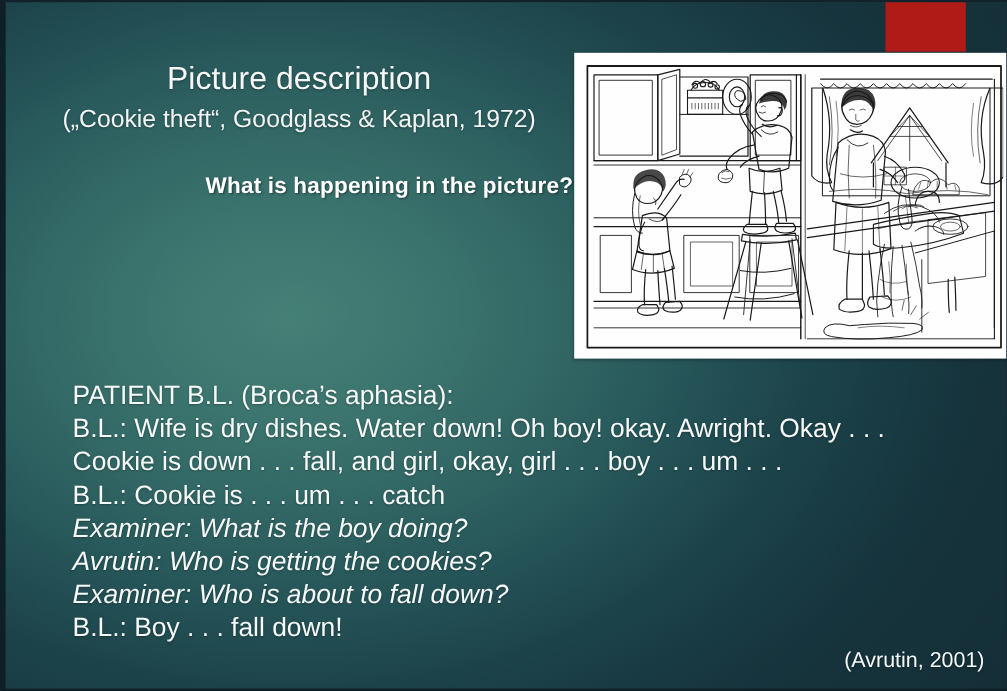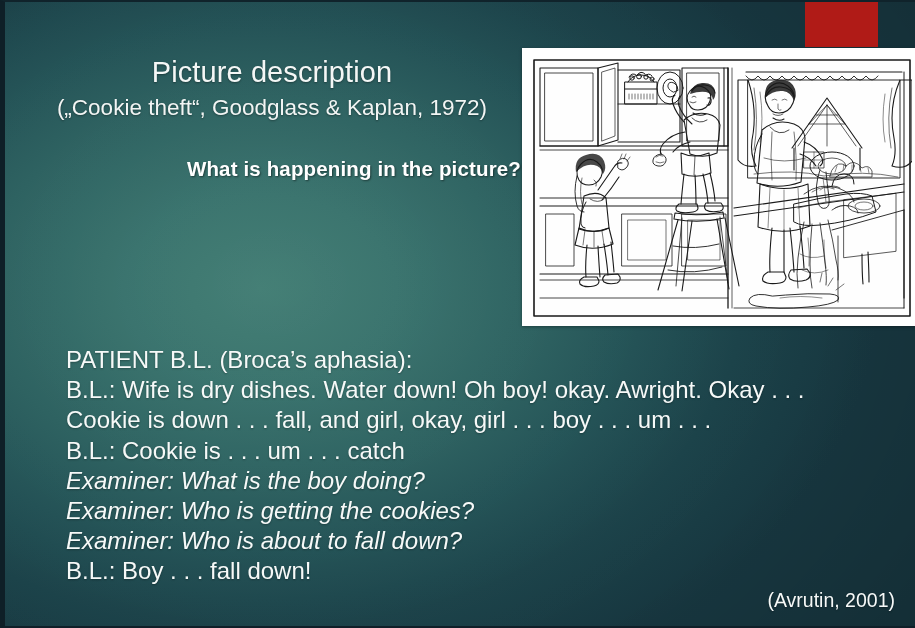--- a/index.html
+++ b/index.html
@@ -151,21 +151,21 @@
   </div>
 
   <div class="prompt-question">What is happening in the picture?</div>
 
   <div class="transcript">
     <div class="tline">PATIENT B.L. (Broca’s aphasia):</div>
     <div class="tline">B.L.: Wife is dry dishes. Water down! Oh boy! okay. Awright. Okay . . .</div>
     <div class="tline">Cookie is down . . . fall, and girl, okay, girl . . . boy . . . um . . .</div>
     <div class="tline">B.L.: Cookie is . . . um . . . catch</div>
     <div class="tline examiner">Examiner: What is the boy doing?</div>
-    <div class="tline examiner">Examiner: Who is getting the cookies?</div>
+    <div class="tline examiner">Avrutin: Who is getting the cookies?</div>
     <div class="tline examiner">Examiner: Who is about to fall down?</div>
     <div class="tline">B.L.: Boy . . . fall down!</div>
     <div class="tline citation">(Avrutin, 2001)</div>
   </div>
 
   <div class="picture-frame">
     <div class="inner">
       <svg viewBox="0 0 380 260" fill="none" stroke="#1a1a1a" stroke-width="1.1" stroke-linecap="round" stroke-linejoin="round">
 
         <rect x="2" y="2" width="376" height="256" stroke-width="1.6"></rect>

